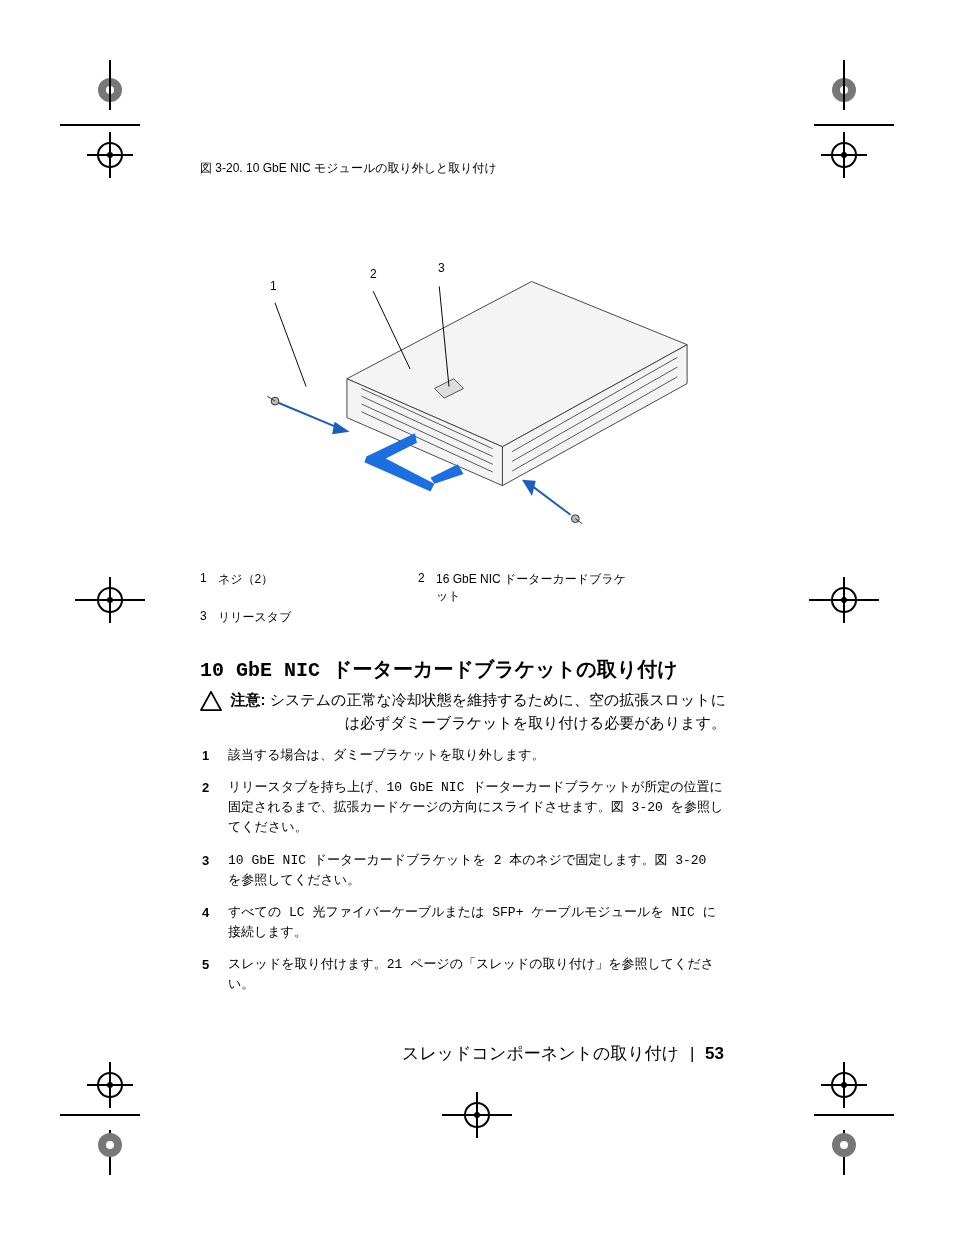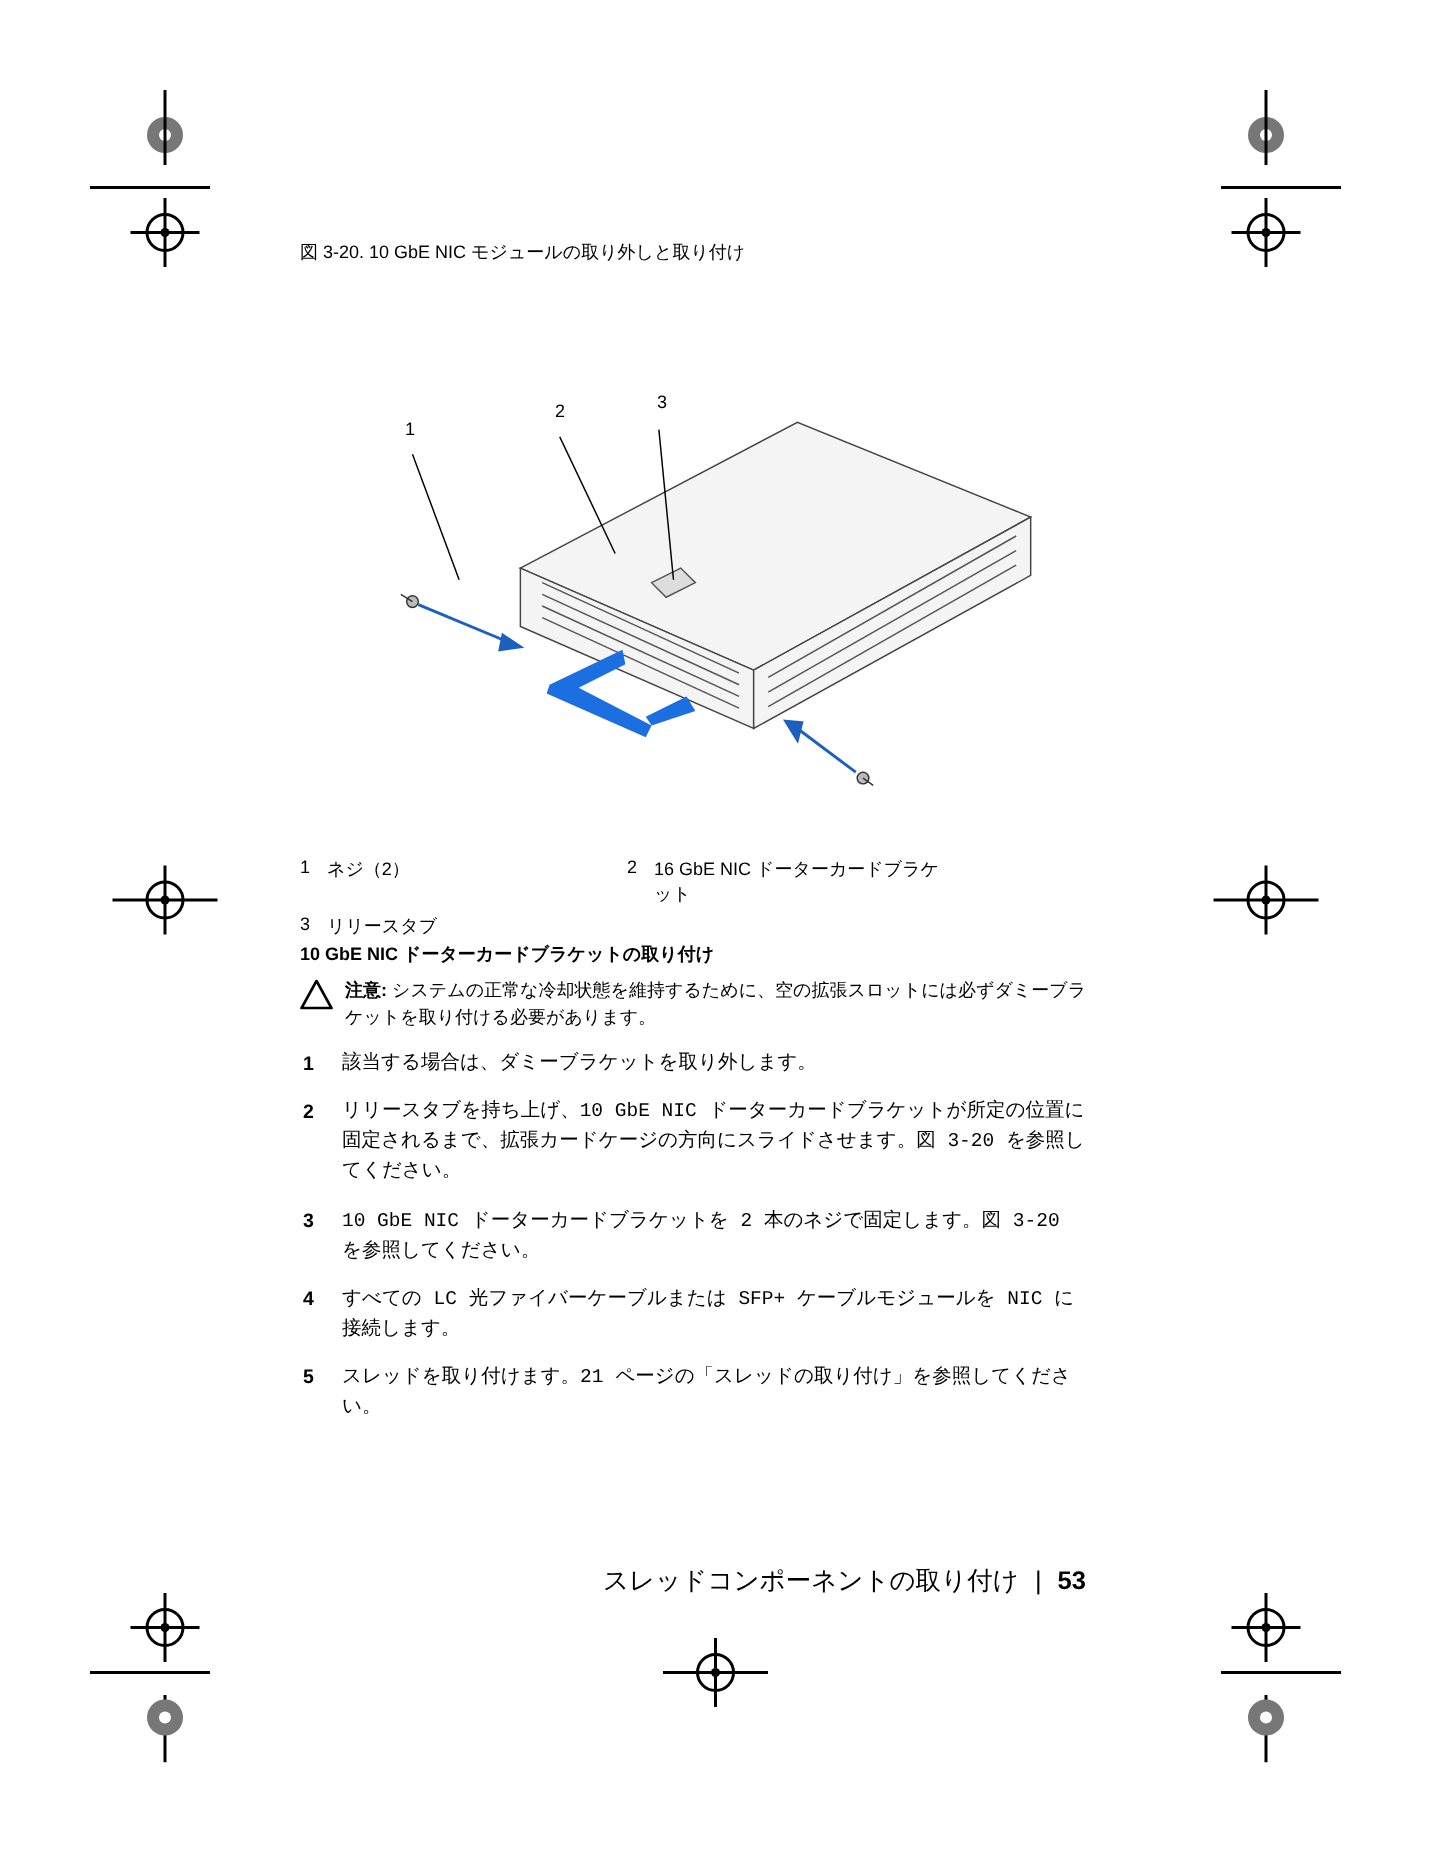--- a/index.html
+++ b/index.html
@@ -56,41 +56,43 @@
   .legend table {
     border-collapse: collapse;
     font-family: Arial, Helvetica, sans-serif;
     font-size: 12px;
   }
   .legend td { padding: 2px 10px 2px 0; vertical-align: top; }
   .legend td.num { width: 18px; }
   .legend td.label { width: 200px; }
 
   .section-heading {
-    font-family: Liberation Sans, sans-serif;
-    font-size: 12px;
+    font-family: Liberation Mono, monospace;
+    font-size: 20px;
     font-weight: bold;
+    margin-top: 28px;
     margin-bottom: 6px;
   }
   .caution-row {
     display: flex;
     align-items: flex-start;
     gap: 8px;
     margin-bottom: 12px;
   }
   .caution-icon {
     flex-shrink: 0;
     width: 22px;
     height: 20px;
     margin-top: 2px;
   }
   .caution-text {
     font-family: Arial, Helvetica, sans-serif;
-    font-size: 12px;
+    font-size: 15px;
     line-height: 1.5;
+    text-align: right;
   }
   .caution-text b { font-weight: bold; }
   .ol-steps {
     margin-left: 28px;
     list-style: none;
     counter-reset: step;
   }
   .ol-steps li {
     counter-increment: step;
     position: relative;

